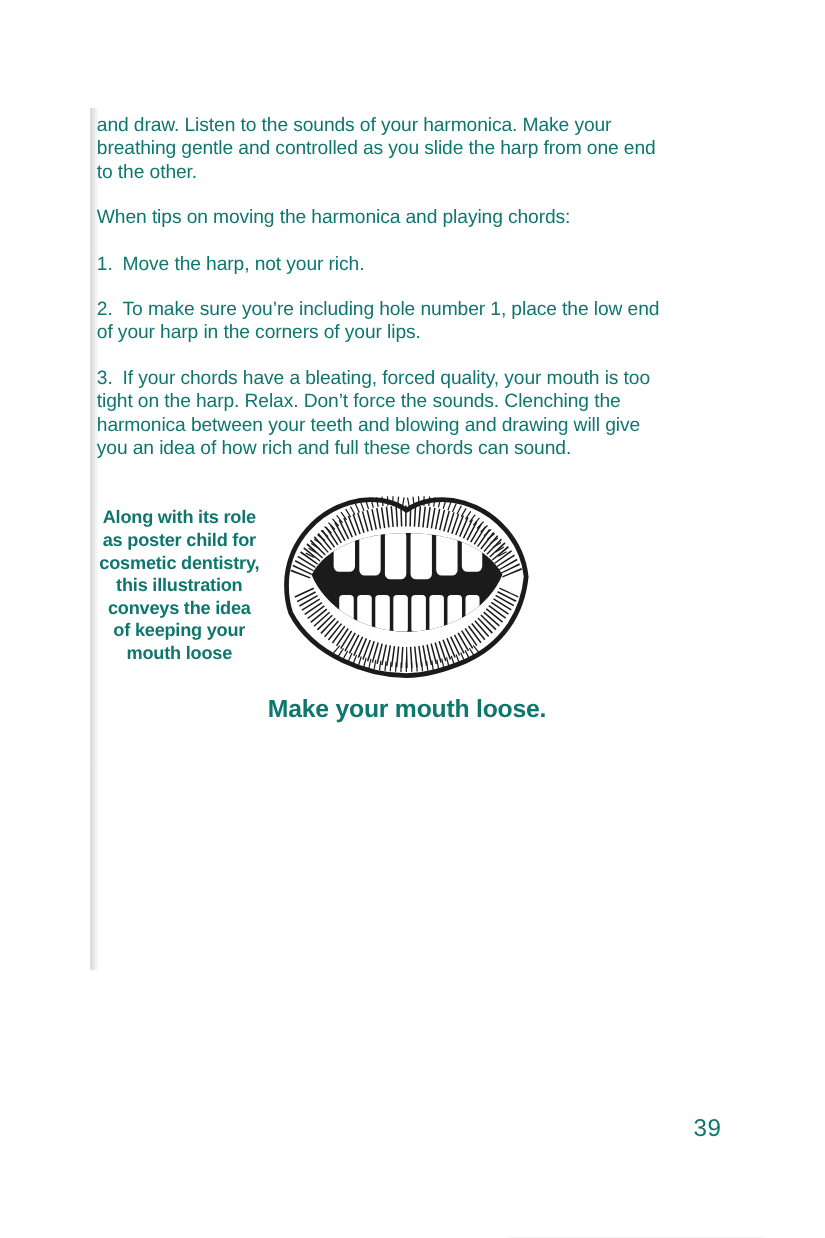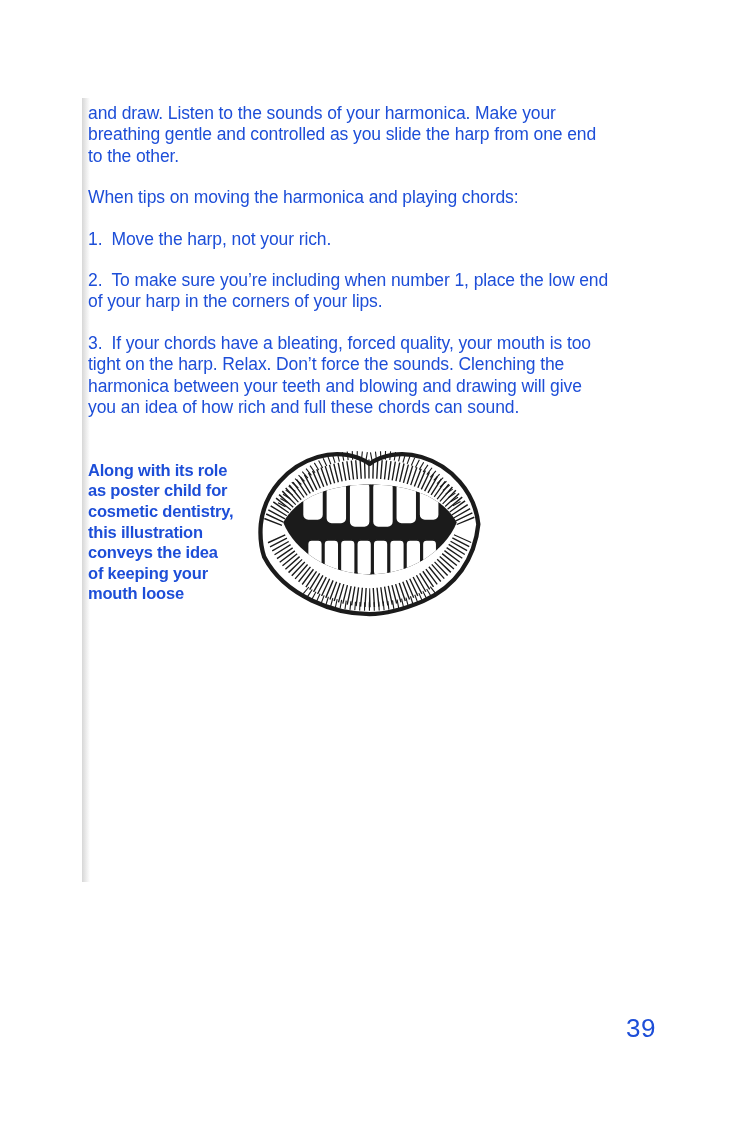--- a/index.html
+++ b/index.html
@@ -2,21 +2,21 @@
 <html><head>
 <meta charset="utf-8">
 <style>
   html, body { margin: 0; padding: 0; background: #e8e8e8; }
   .page {
     position: relative;
     width: 750px;
     height: 1125px;
     margin: 0 auto;
     background: #ffffff;
-    color: #1d4ed8;
+    color: #0f766e;
     font-family: "Liberation Sans", sans-serif;
     overflow: hidden;
   }
   .left-shadow {
     position: absolute;
     left: 82px;
     top: 98px;
     width: 8px;
     height: 784px;
     background: linear-gradient(90deg, rgba(110,110,110,0.28), rgba(110,110,110,0));
@@ -34,63 +34,63 @@
     letter-spacing: -0.1px;
     margin: 0 0 20px 0;
     white-space: pre-line;
   }
   .tip-num { margin-right: 9px; }
   .figure { margin: 5px 0 34px 0; }
   .fig-row { display: flex; align-items: center; }
   .side-caption {
     width: 150px;
     flex: 0 0 150px;
-    text-align: left;
+    text-align: center;
     font-weight: bold;
     font-size: 16.5px;
     line-height: 20.6px;
     letter-spacing: -0.2px;
     white-space: pre-line;
   }
   .mouth-wrap { margin-left: 14px; }
   .fig-caption {
     margin-left: 152px;
     width: 260px;
     text-align: center;
     font-weight: bold;
     font-size: 22.5px;
     letter-spacing: -0.2px;
     margin-top: 6px;
   }
   .page-number {
     position: absolute;
     top: 1013px;
     right: 94px;
-    font-size: 26px;
+    font-size: 22px;
     letter-spacing: 0.5px;
     text-align: center;
   }
 </style>
 </head>
 <body>
 
 <div class="page">
   <div class="left-shadow"></div>
 
   <div class="text-col">
 
     <p class="body">and draw. Listen to the sounds of your harmonica. Make your
 breathing gentle and controlled as you slide the harp from one end
 to the other.</p>
 
     <p class="body">When tips on moving the harmonica and playing chords:</p>
 
     <p class="body"><span class="tip-num">1.</span><span>Move the harp, not your rich.</span></p>
 
-    <p class="body"><span class="tip-num">2.</span><span>To make sure you’re including when number 1, place the low end
+    <p class="body"><span class="tip-num">2.</span><span>To make sure you’re including hole number 1, place the low end
 of your harp in the corners of your lips.</span></p>
 
     <p class="body"><span class="tip-num">3.</span><span>If your chords have a bleating, forced quality, your mouth is too
 tight on the harp. Relax. Don’t force the sounds. Clenching the
 harmonica between your teeth and blowing and drawing will give
 you an idea of how rich and full these chords can sound.</span></p>
 
     <div class="figure">
       <div class="fig-row">
         <div class="side-caption">Along with its role
@@ -134,20 +134,21 @@
                 <rect x="159" y="118" width="17.5" height="42" rx="5"></rect>
                 <rect x="178" y="118" width="17.5" height="42" rx="5"></rect>
                 <rect x="197" y="118" width="17" height="42" rx="5"></rect>
               </g>
             </g>
 
             <path d="M 10,100 C 14,62 42,32 76,22 C 100,15 122,20 136,30 C 150,20 172,15 196,22 C 230,32 258,62 262,100 C 258,140 236,172 198,189 C 172,200 152,204 136,204 C 96,204 38,184 14,138 C 10,126 9,112 10,100 Z" fill="none" stroke="#1b1b1b" stroke-width="5" stroke-linejoin="round"></path>
           </svg>
         </div>
       </div>
+      <div class="fig-caption">Make your mouth loose.</div>
     </div>
 
 
 
   </div>
 
   <div class="page-number">39</div>
 </div>
 
 </body></html>

